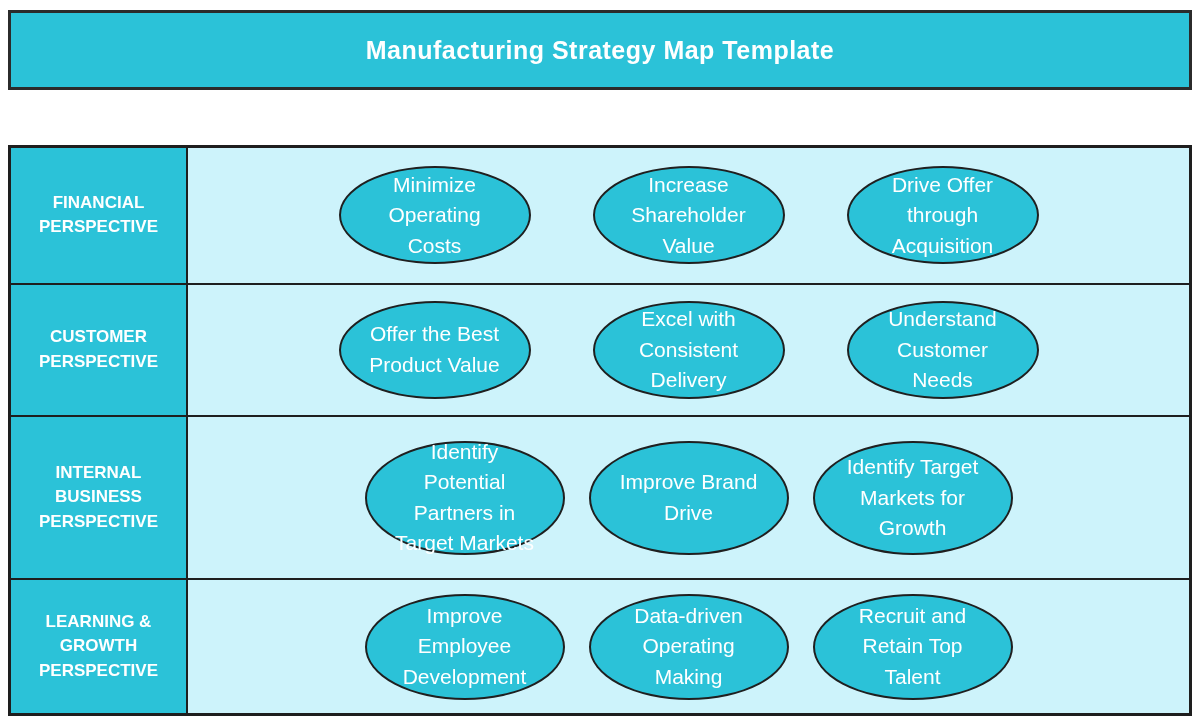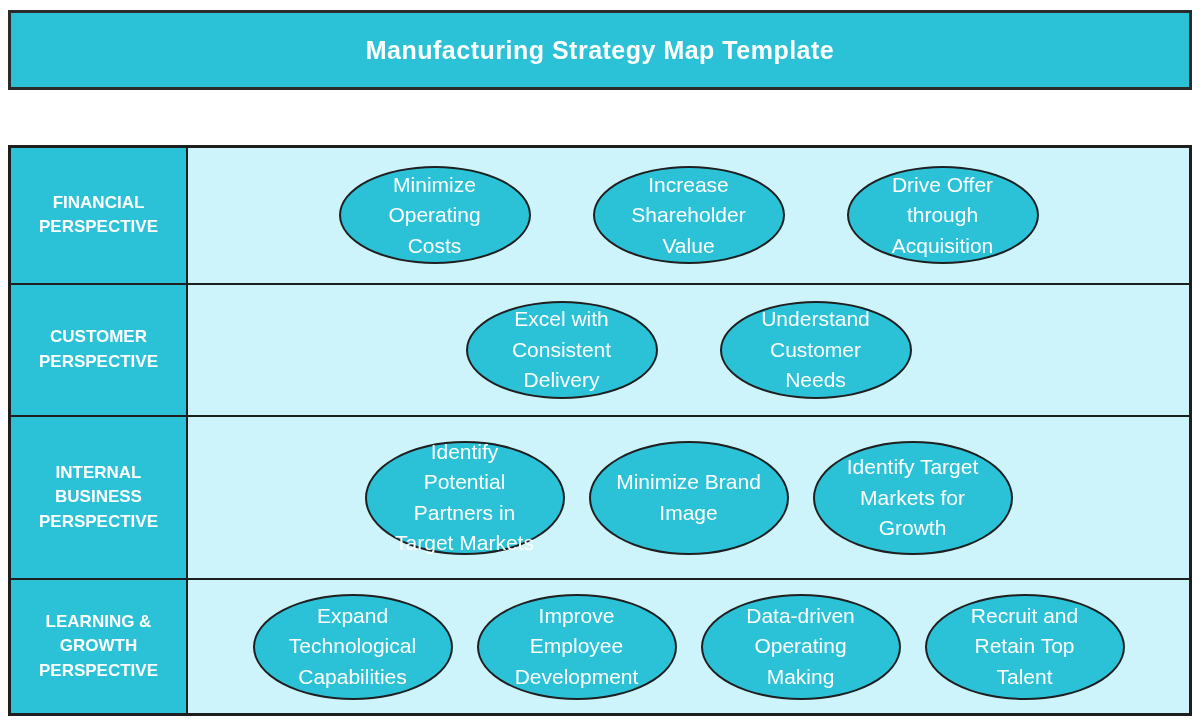--- a/index.html
+++ b/index.html
@@ -106,37 +106,37 @@
     <div class="row-content three">
       <div class="oval sz-a">Minimize Operating Costs</div>
       <div class="oval sz-a">Increase Shareholder Value</div>
       <div class="oval sz-a">Drive Offer through Acquisition</div>
     </div>
   </div>
 
   <div class="row">
     <div class="row-label">CUSTOMER PERSPECTIVE</div>
     <div class="row-content three">
+      <div class="oval sz-a">Offer the Best Product Value</div>
       <div class="oval sz-a">Excel with Consistent Delivery</div>
       <div class="oval sz-a">Understand Customer Needs</div>
     </div>
   </div>
 
   <div class="row">
     <div class="row-label">INTERNAL BUSINESS PERSPECTIVE</div>
     <div class="row-content four">
       <div class="oval sz-b">Identify Potential Partners in Target Markets</div>
-      <div class="oval sz-b">Minimize Brand Image</div>
+      <div class="oval sz-b">Improve Brand Drive</div>
       <div class="oval sz-b">Identify Target Markets for Growth</div>
     </div>
   </div>
 
   <div class="row">
     <div class="row-label">LEARNING &amp; GROWTH PERSPECTIVE</div>
     <div class="row-content four">
-      <div class="oval sz-c">Expand Technological Capabilities</div>
       <div class="oval sz-c">Improve Employee Development</div>
       <div class="oval sz-c">Data-driven Operating Making</div>
       <div class="oval sz-c">Recruit and Retain Top Talent</div>
     </div>
   </div>
 
 </div>
 
 </body></html>

